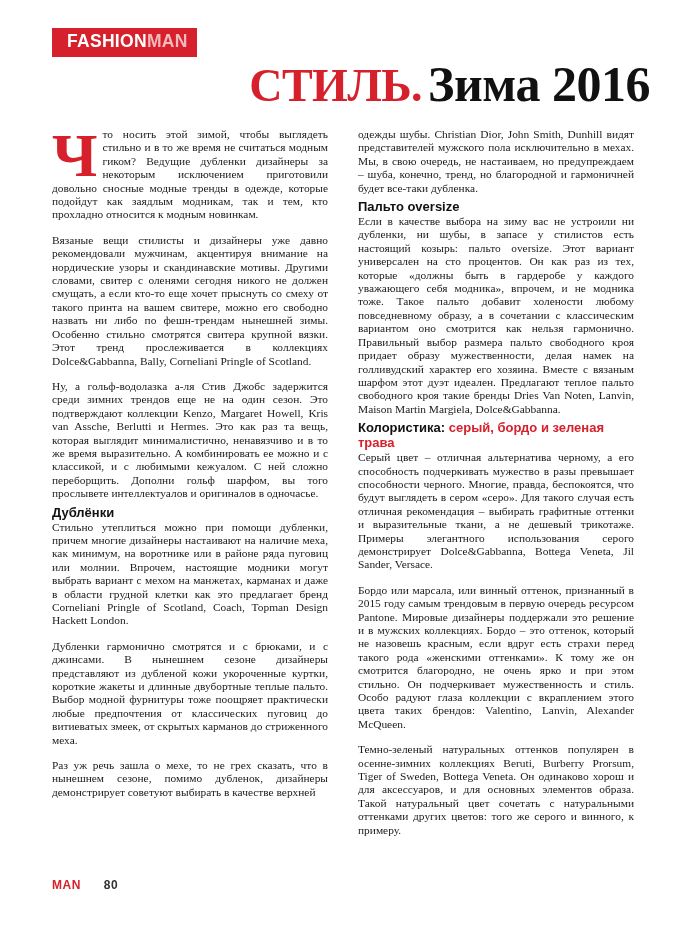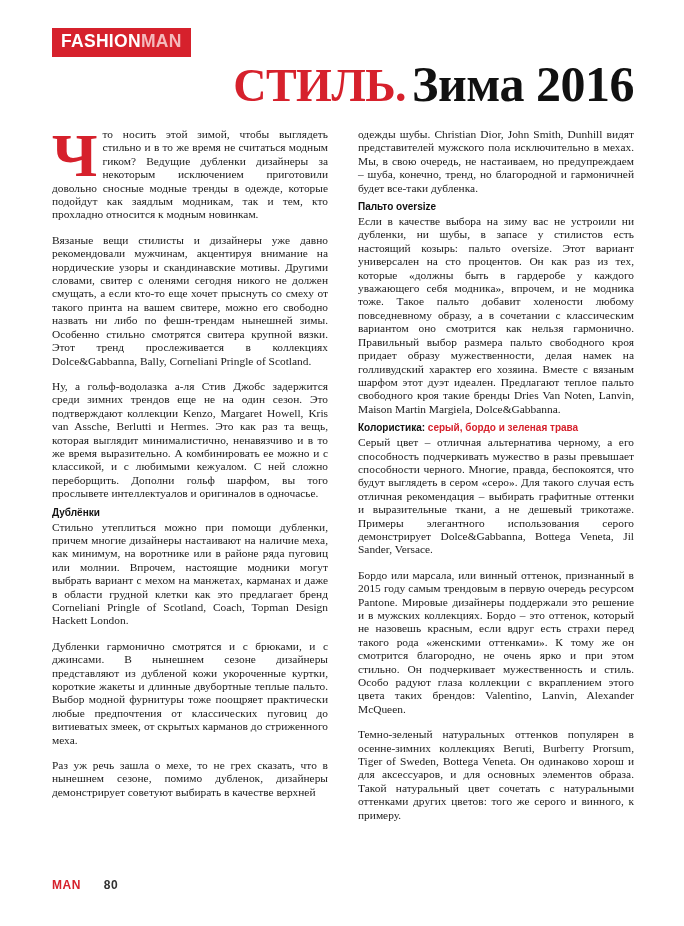--- a/index.html
+++ b/index.html
@@ -22,38 +22,38 @@
     height: 926px;
     background: #ffffff;
   }
 
   
   .masthead {
     position: absolute;
     left: 52px;
     top: 28px;
     background: #d6212c;
-    padding: 5px 9px 6px 9px;
+    padding: 5px 9px 6px 15px;
     line-height: 1;
   }
   .masthead .mh-text {
     font-family: "Liberation Sans", sans-serif;
     font-weight: bold;
     font-size: 17.5px;
     letter-spacing: 0.3px;
     color: #ffffff;
   }
   .masthead .mh-light {
     color: #f4b9bc;
   }
 
   
   .title-block {
     position: absolute;
-    right: 50px;
+    right: 34px;
     top: 55px;
     text-align: right;
     white-space: nowrap;
   }
   .title-main {
     font-family: "Liberation Serif", serif;
     font-weight: bold;
     font-size: 46px;
     color: #d6212c;
     letter-spacing: -0.5px;
@@ -90,21 +90,21 @@
   .col p {
     margin: 0 0 0 0;
     text-indent: 0;
   }
   .col p + p {
     margin-top: 12px;
   }
   .subhead {
     font-family: "Liberation Sans", sans-serif;
     font-weight: bold;
-    font-size: 10px;
+    font-size: 13px;
     line-height: 15px;
     margin: 4px 0 1px 0;
     color: #111111;
     text-align: left;
   }
   .subhead .accent {
     color: #d6212c;
   }
 
   

